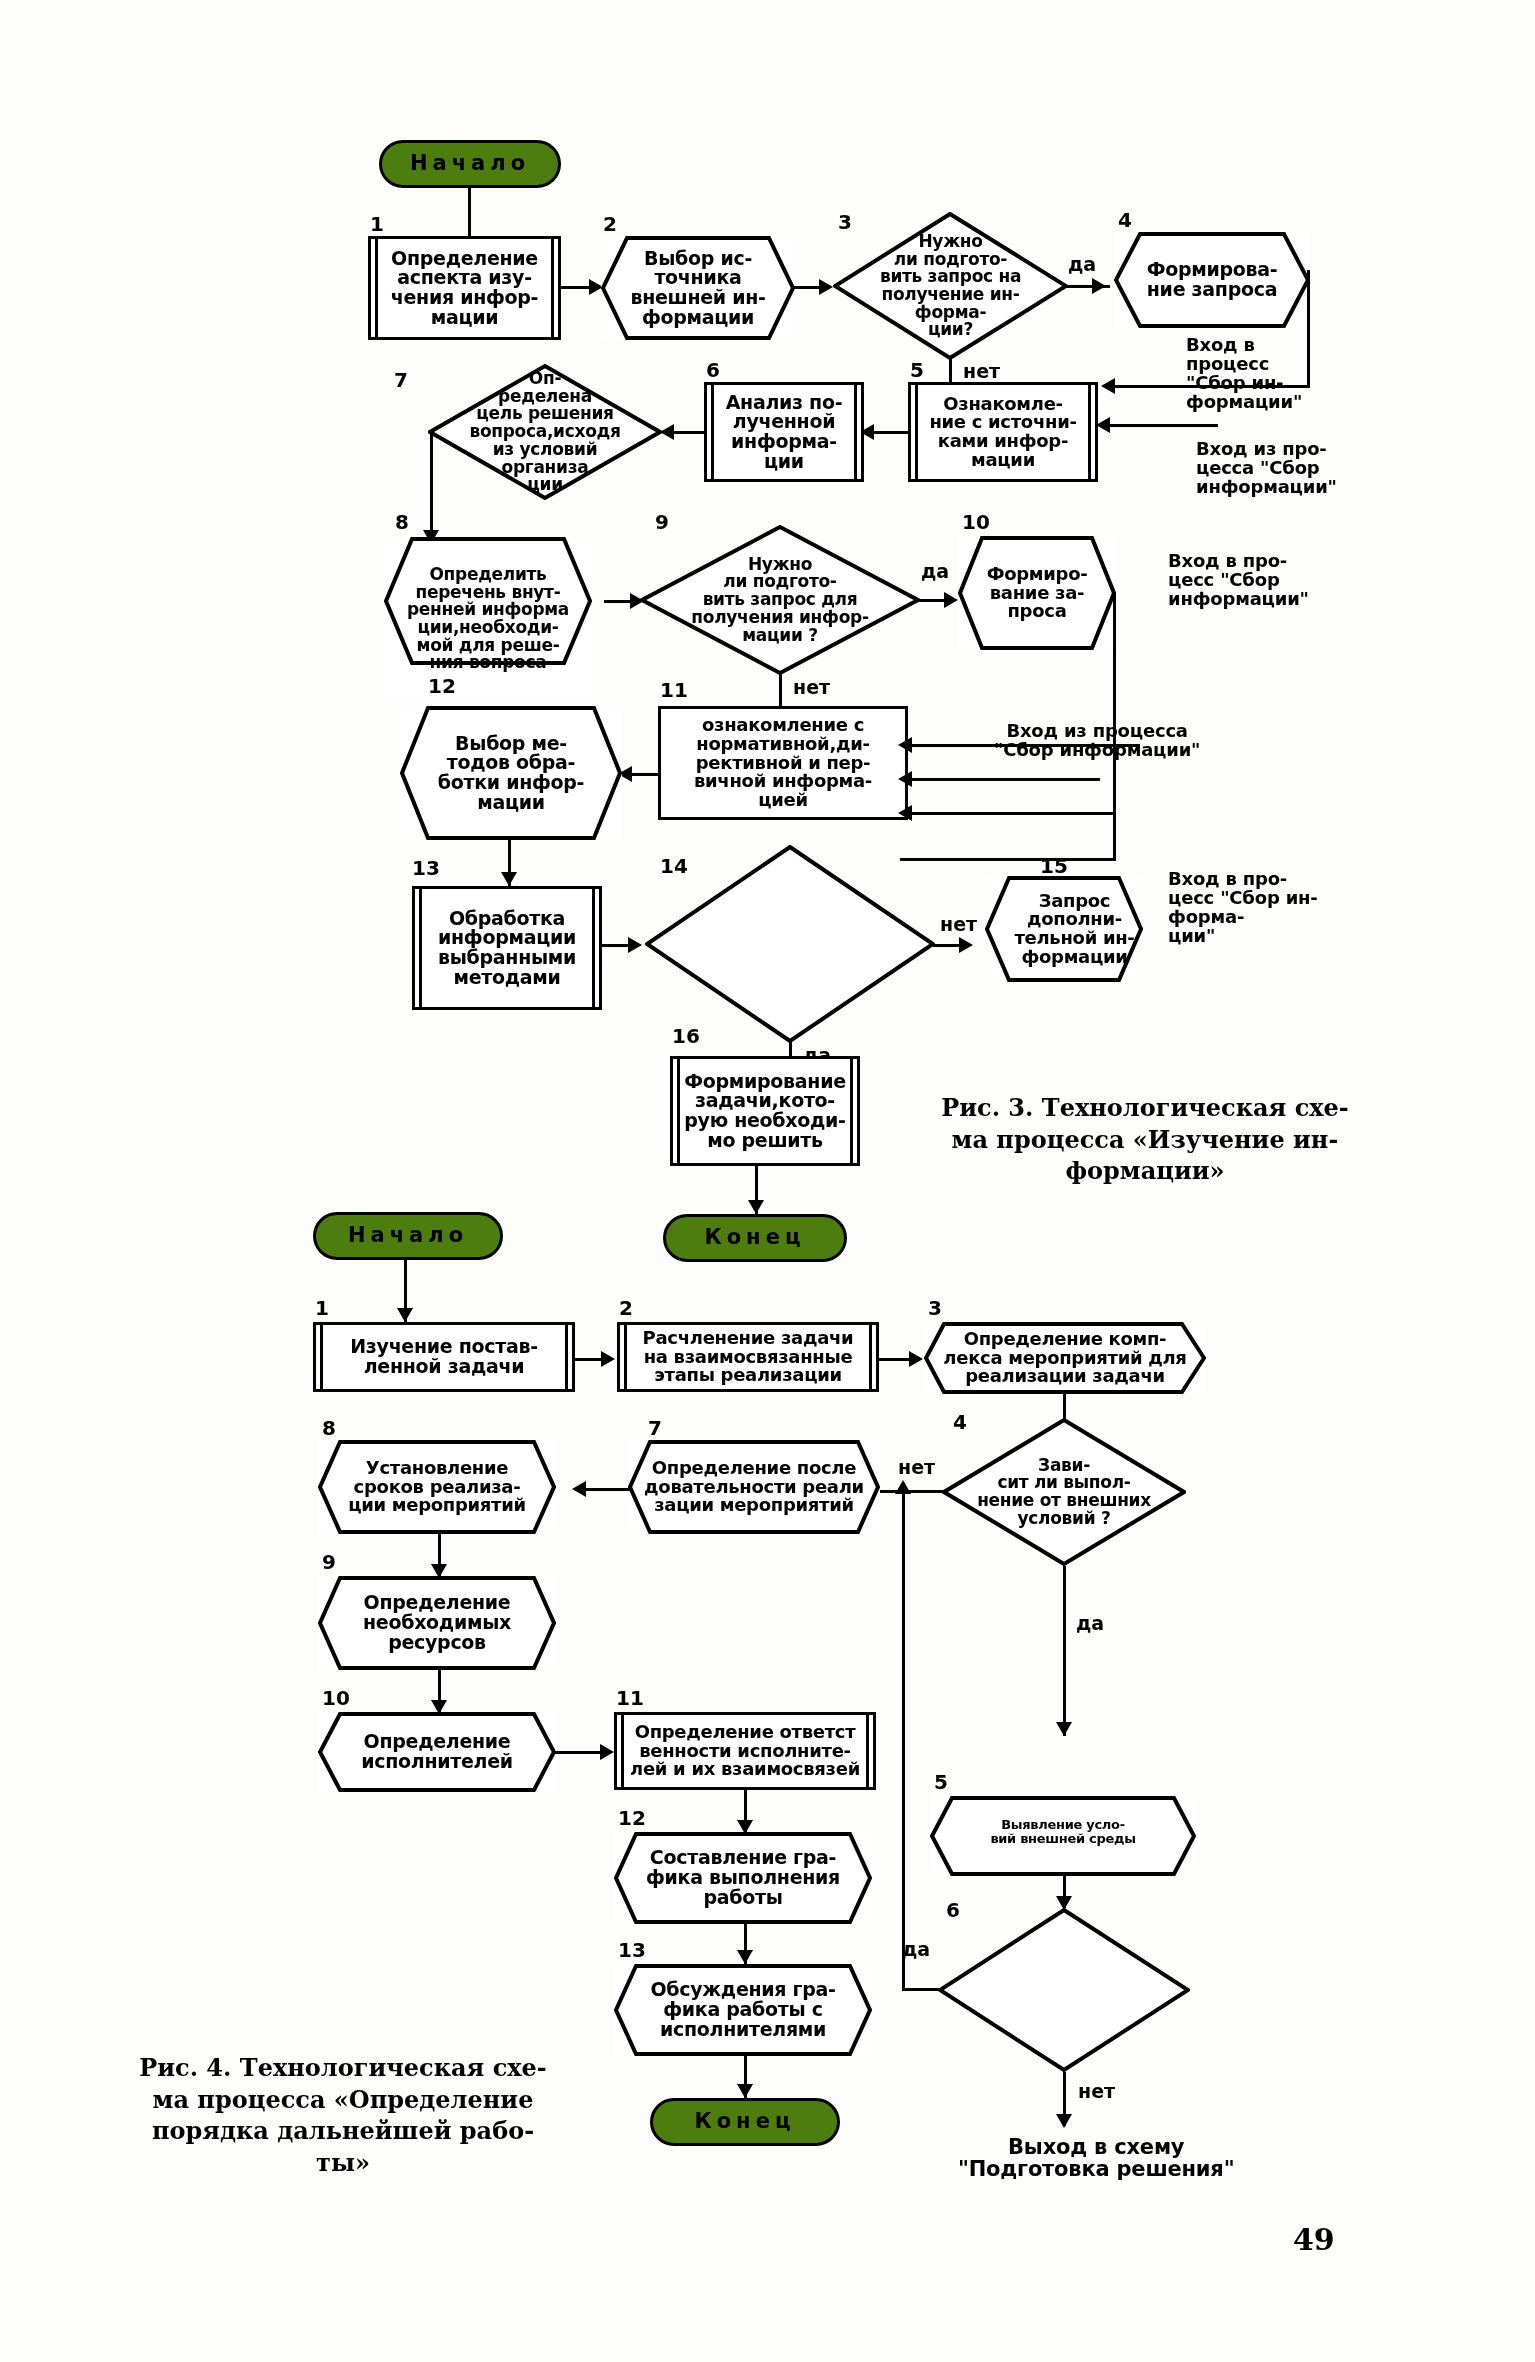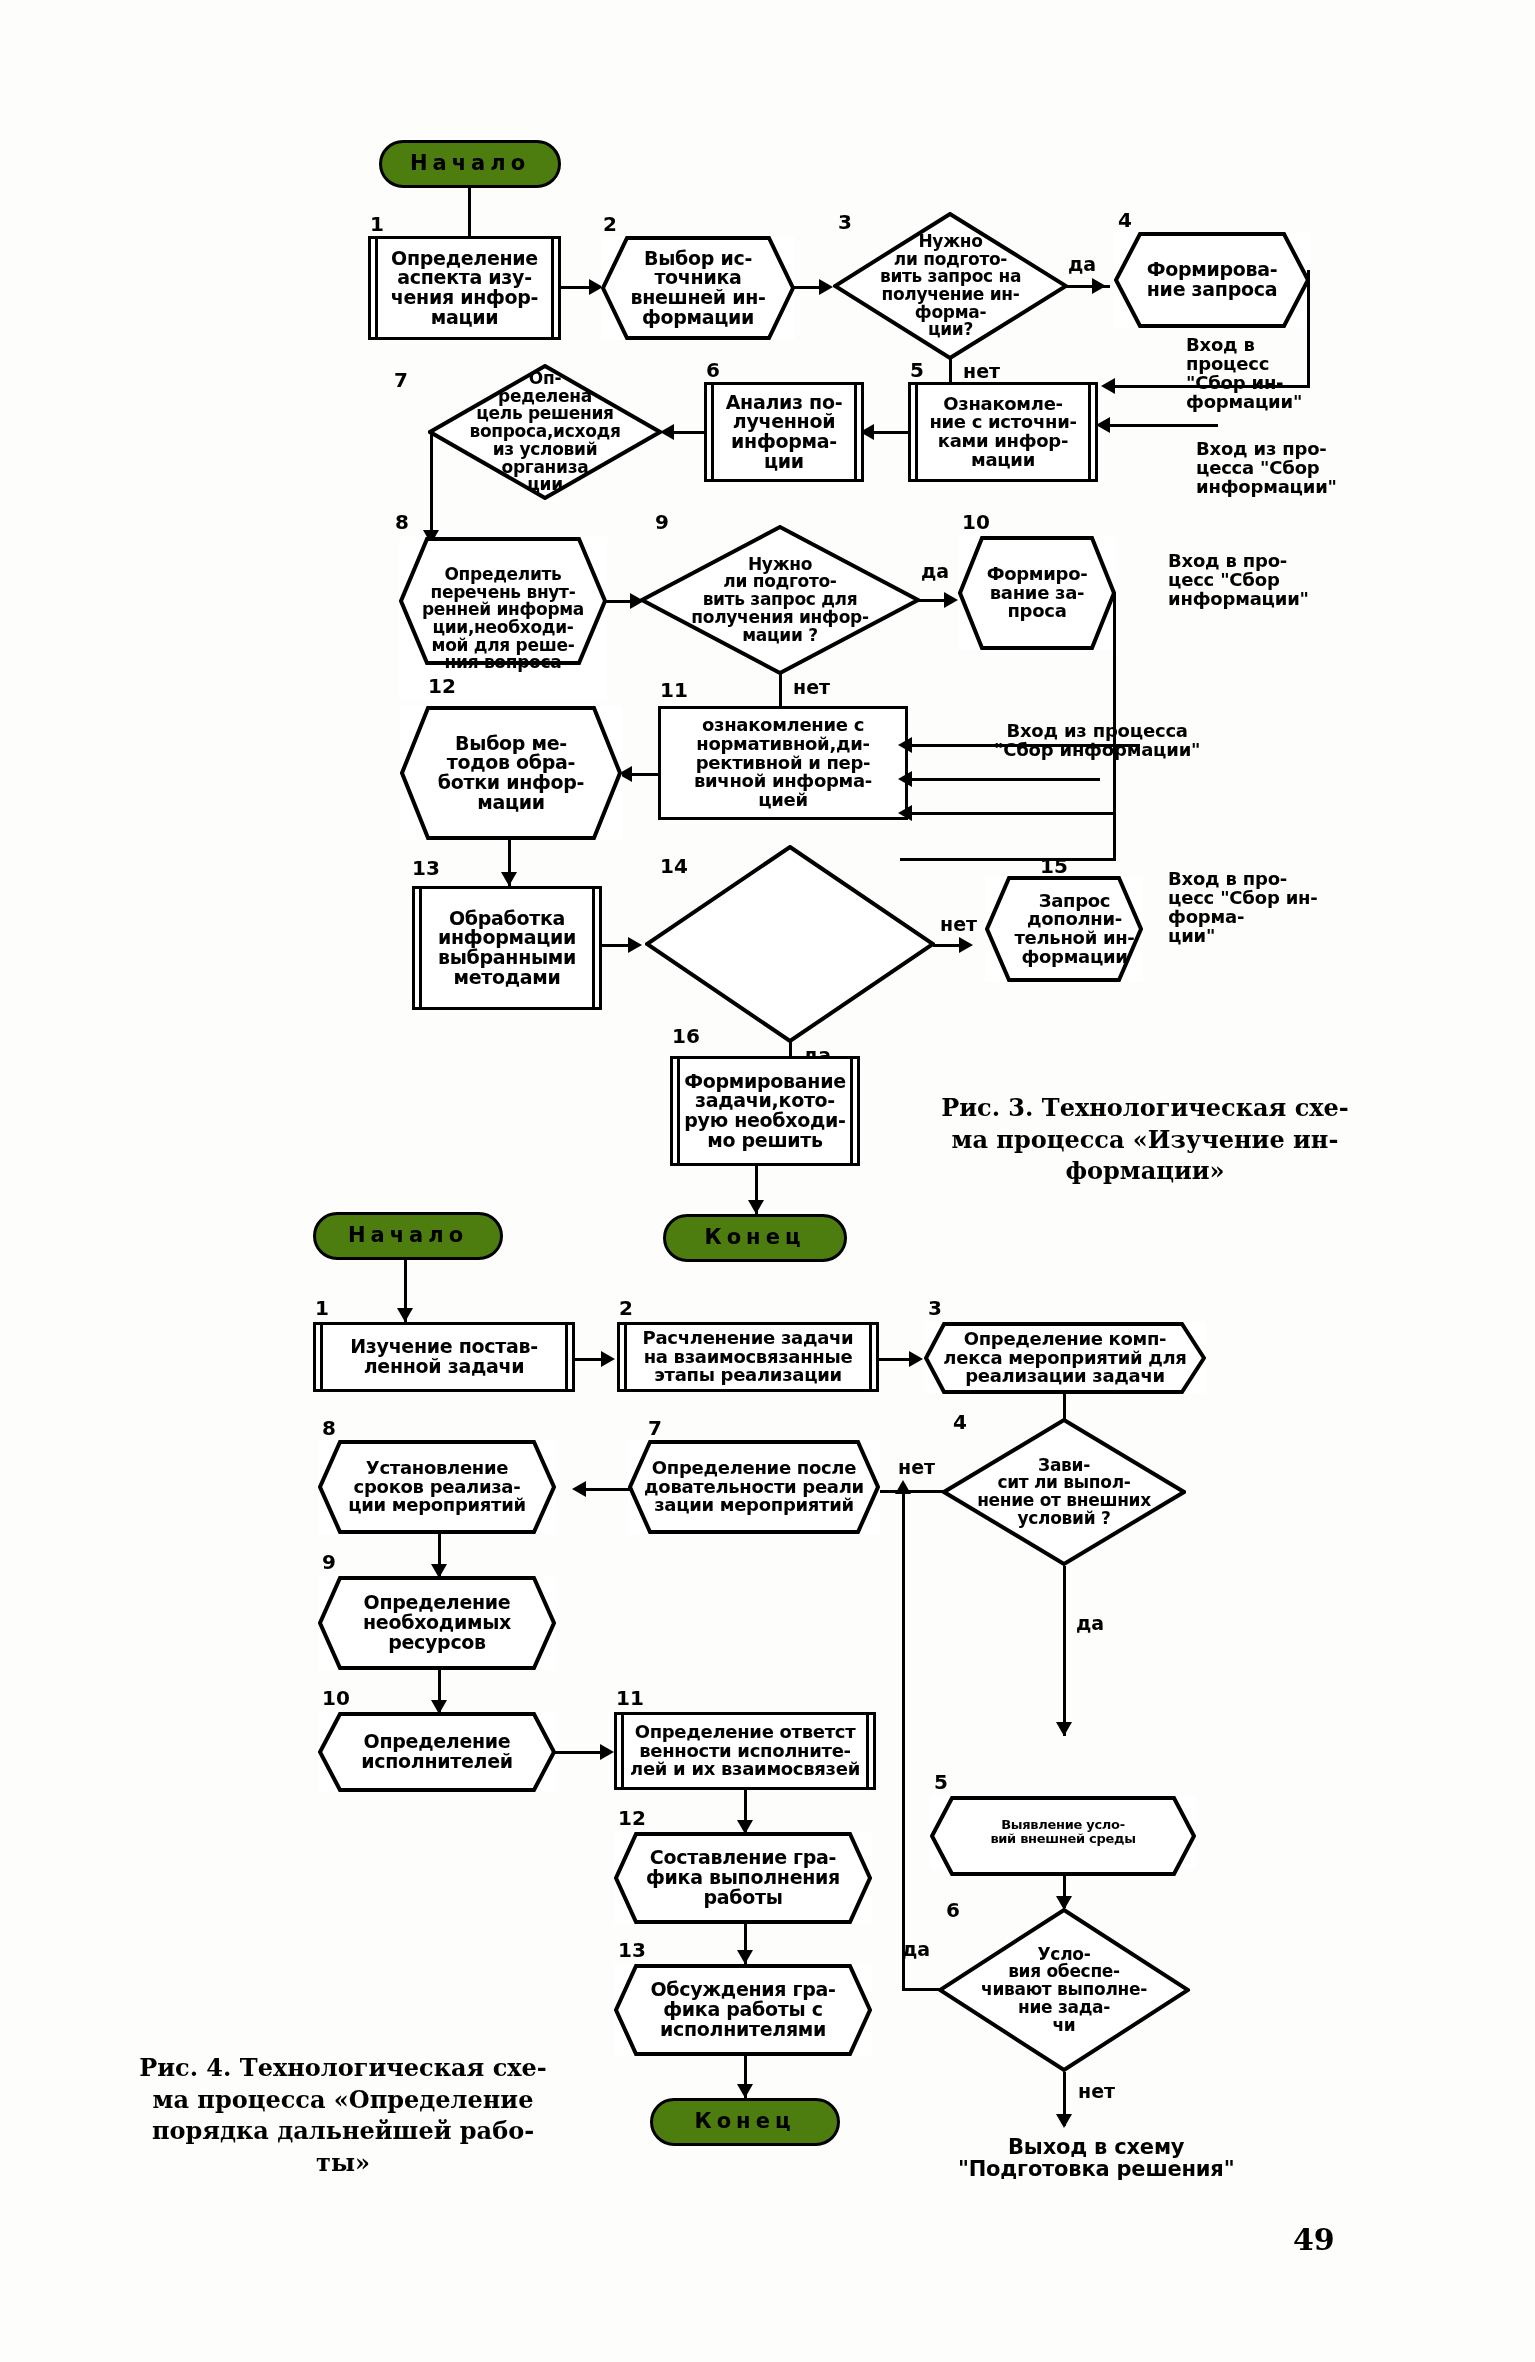--- a/index.html
+++ b/index.html
@@ -170,21 +170,21 @@
 вопроса,исходя
 из условий
 организа
 ции</span>
     </div>
 
     <div class="ln lnV" style="left:430px;top:432px;height:112px;"></div>
     <div class="arw arwD" style="left:423px;top:530px;"></div>
 
     <div class="num" style="left:395px;top:512px;">8</div>
-    <div class="node hex" style="left:399px;top:537px;width:208px;height:164px;font-size:17px;">
+    <div class="node hex" style="left:384px;top:537px;width:208px;height:164px;font-size:17px;">
       <svg class="hexbg" viewBox="0 0 208 128" preserveAspectRatio="none">
         <polygon points="28,2 180,2 206,64 180,126 28,126 2,64" fill="#fff" stroke="#000" stroke-width="4"></polygon>
       </svg>
       <span class="lbl" style="white-space:pre-line;">Определить
 перечень внут-
 ренней информа
 ции,необходи-
 мой для реше-
 ния вопроса</span>
     </div>
@@ -465,25 +465,20 @@
 вий внешней среды</span>
     </div>
     <div class="ln lnV" style="left:1063px;top:1876px;height:32px;"></div>
     <div class="arw arwD" style="left:1056px;top:1896px;"></div>
 
     <div class="num" style="left:946px;top:1900px;">6</div>
     <div class="node dia" style="left:938px;top:1908px;width:252px;height:164px;font-size:17px;">
       <svg class="diabg" viewBox="0 0 252 164" preserveAspectRatio="none">
         <polygon points="126,2 250,82 126,162 2,82" fill="#fff" stroke="#000" stroke-width="4"></polygon>
       </svg>
-      <span class="lbl" style="white-space:pre-line;">Усло-
-вия обеспе-
-чивают выполне-
-ние зада-
-чи</span>
     </div>
     <div class="elbl" style="left:1078px;top:2082px;">нет</div>
     <div class="ln lnV" style="left:1063px;top:2072px;height:54px;"></div>
     <div class="arw arwD" style="left:1056px;top:2114px;"></div>
     <div class="anno" style="left:958px;top:2136px;font-size:21px;white-space:pre-line;text-align:center;">Выход в схему
 "Подготовка решения"</div>
 
     <div class="ln lnH" style="left:902px;top:1988px;width:38px;"></div>
     <div class="ln lnV" style="left:902px;top:1492px;height:498px;"></div>
     <div class="arw arwU" style="left:895px;top:1480px;"></div>

